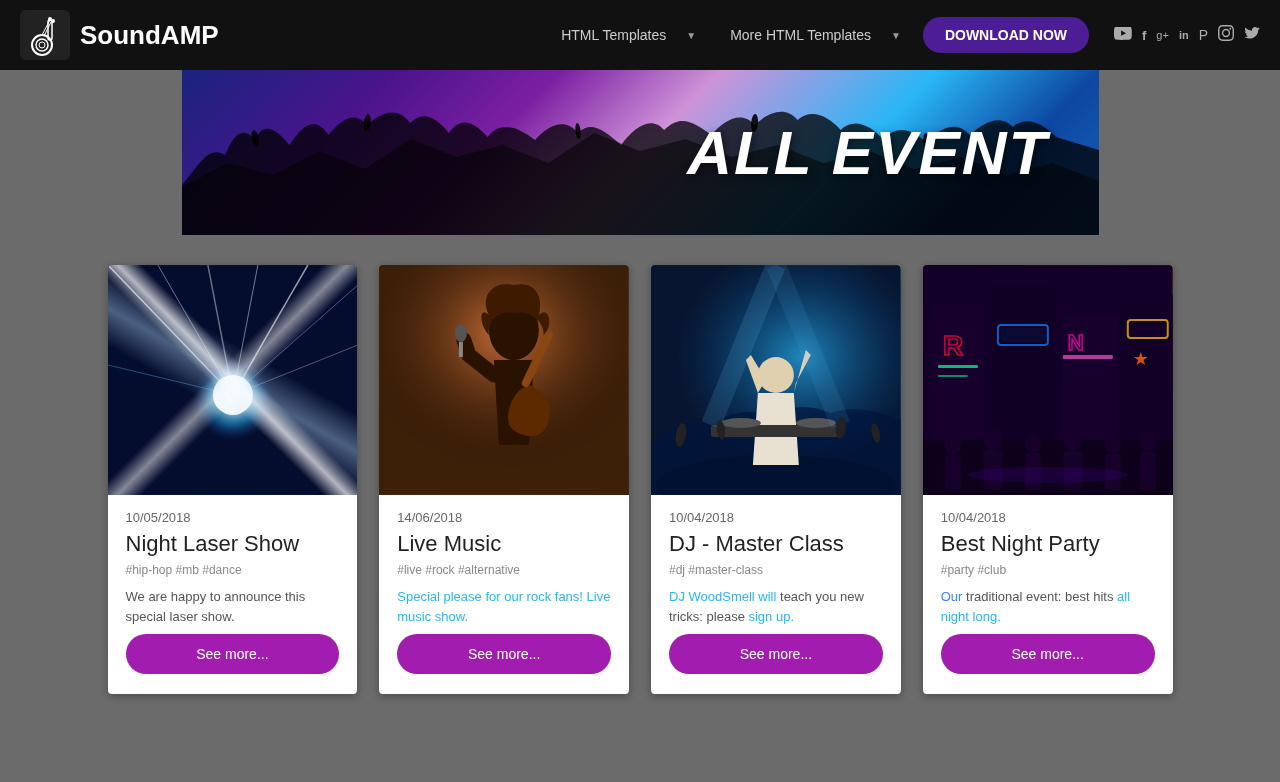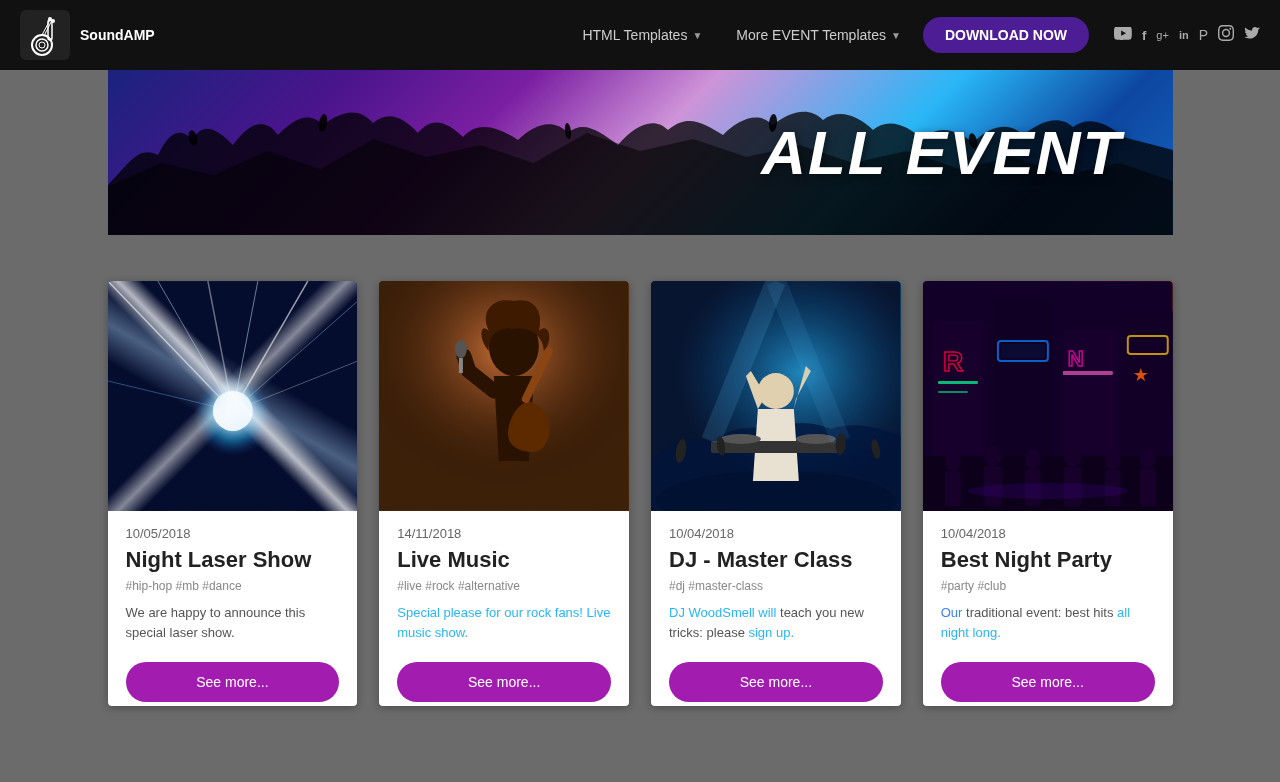--- a/index.html
+++ b/index.html
@@ -20,37 +20,37 @@
       align-items: center;
       gap: 10px;
       text-decoration: none;
     }
     .brand-icon {
       width: 50px;
       height: 50px;
     }
     .brand-name {
       color: #fff;
-      font-size: 14px;
+      font-size: 26px;
       font-weight: bold;
     }
     .navbar-nav {
       display: flex;
       align-items: center;
       gap: 10px;
       margin-left: auto;
     }
     .nav-link {
       color: #ccc;
       font-size: 14px;
       cursor: pointer;
       padding: 8px 12px;
       display: flex;
       align-items: center;
-      gap: 5px;
+      gap: 20px;
       white-space: nowrap;
     }
     .nav-caret {
       font-size: 10px;
       color: #999;
     }
     .btn-download {
       background: #4c1d95;
       color: #fff;
       border: none;
@@ -68,23 +68,23 @@
       margin-left: 15px;
     }
     .social-icon {
       color: #aaa;
       font-size: 16px;
       cursor: pointer;
     }
 
     
     .hero-banner {
-      width: 1065px;
+      width: 917px;
       height: 165px;
-      margin: 16px auto;
+      margin: 0 auto;
       margin-top: 0;
       position: relative;
       overflow: hidden;
       display: flex;
       align-items: center;
       justify-content: flex-end;
     }
     .hero-bg {
       position: absolute;
       inset: 0;
@@ -161,44 +161,44 @@
     
     .img-dj {
       background: linear-gradient(135deg, #0d1b4e 0%, #1a237e 20%, #29b6f6 50%, #0288d1 70%, #01579b 100%);
     }
     
     .img-party {
       background: linear-gradient(135deg, #1a0033 0%, #4a0080 20%, #ff1493 40%, #ff6600 55%, #00ff88 70%, #0080ff 85%, #1a0033 100%);
     }
 
     .card-body {
-      padding: 15px 18px 4px;
+      padding: 15px 18px 20px;
     }
     .card-date {
       color: #666;
       font-size: 13px;
       margin-bottom: 6px;
     }
     .card-title {
       font-size: 22px;
-      font-weight: bold;
+      font-weight: normal;
       color: #222;
       margin-bottom: 6px;
       line-height: 1.2;
     }
     .card-tags {
       color: #888;
       font-size: 12px;
       margin-bottom: 10px;
     }
     .card-desc {
       font-size: 13px;
       color: #555;
       line-height: 1.5;
-      margin-bottom: 20px;
+      margin-bottom: 8px;
     }
     .card-btn {
       display: block;
       width: 100%;
       background: #a21caf;
       color: #fff;
       border: none;
       padding: 12px;
       border-radius: 25px;
       font-size: 14px;
@@ -246,21 +246,21 @@
     </svg>
     <span class="brand-name">SoundAMP</span>
   </a>
 
   <div class="navbar-nav">
     <div class="nav-link">
       <span>HTML Templates</span>
       <span class="nav-caret">▼</span>
     </div>
     <div class="nav-link">
-      <span>More EVENT Templates</span>
+      <span>More HTML Templates</span>
       <span class="nav-caret">▼</span>
     </div>
     <button class="btn-download">DOWNLOAD NOW</button>
 
     <div class="social-icons">
       <span class="social-icon" style="font-size:13px;">
         <svg width="18" height="13" viewBox="0 0 18 13" fill="#aaa">
             <path d="M17.6 2s-.2-1.4-.8-2C16 -.2 15 -.2 14.5-.1 12.1 0 8.9 0 8.9 0s-3.2 0-5.6.1C2.8-.2 1.9-.2 1.1.1.5.6.2 2 .2 2S0 3.6 0 5.2v1.5c0 1.6.2 3.2.2 3.2s.2 1.4.8 2c.8.7 1.9.7 2.4.8C5 12.8 9 12.9 9 12.9s3.3 0 5.5-.1c.5-.1 1.5 0 2.3-.7.6-.6.8-2 .8-2s.2-1.6.2-3.2V5.2C17.8 3.6 17.6 2 17.6 2zM7.1 8.8V3.6l5 2.6-5 2.6z"></path>
           </svg>
       </span>
@@ -362,21 +362,21 @@
 
           <ellipse cx="82" cy="68" rx="6" ry="9" fill="#555"></ellipse>
           <rect x="80" y="77" width="4" height="15" fill="#888"></rect>
 
           <path d="M150,120 Q175,130 170,155 Q165,175 145,170 Q125,165 130,145 Q135,125 150,120Z" fill="#5d2a00"></path>
 
           <path d="M147,118 L170,70" stroke="#8B4513" stroke-width="8" stroke-linecap="round"></path>
         </svg>
       </div>
       <div class="card-body">
-        <div class="card-date">14/11/2018</div>
+        <div class="card-date">14/06/2018</div>
         <div class="card-title">Live Music</div>
         <div class="card-tags">#live #rock #alternative</div>
         <div class="card-desc">
           <span style="color:#29b6f6;">Special please for our rock fans! Live music show.</span>
         </div>
         <button class="card-btn">See more...</button>
       </div>
     </div>
 
     <div class="event-card">

